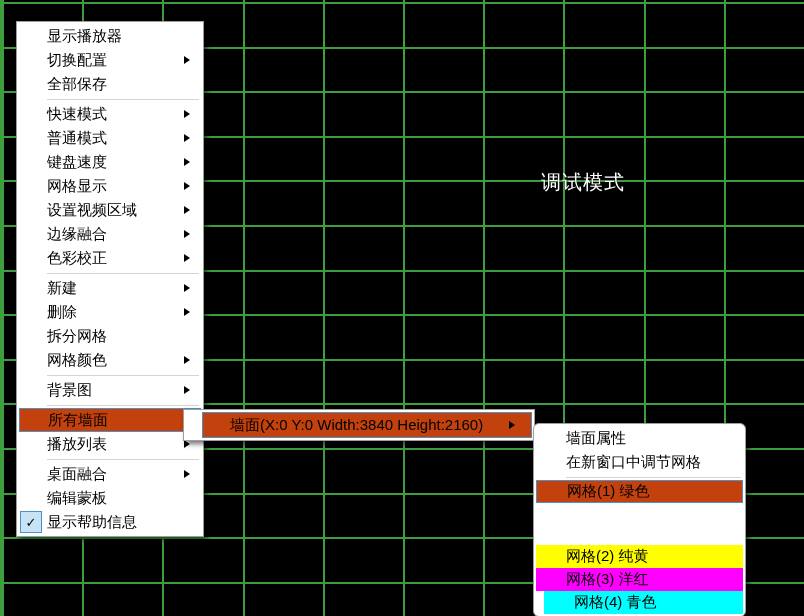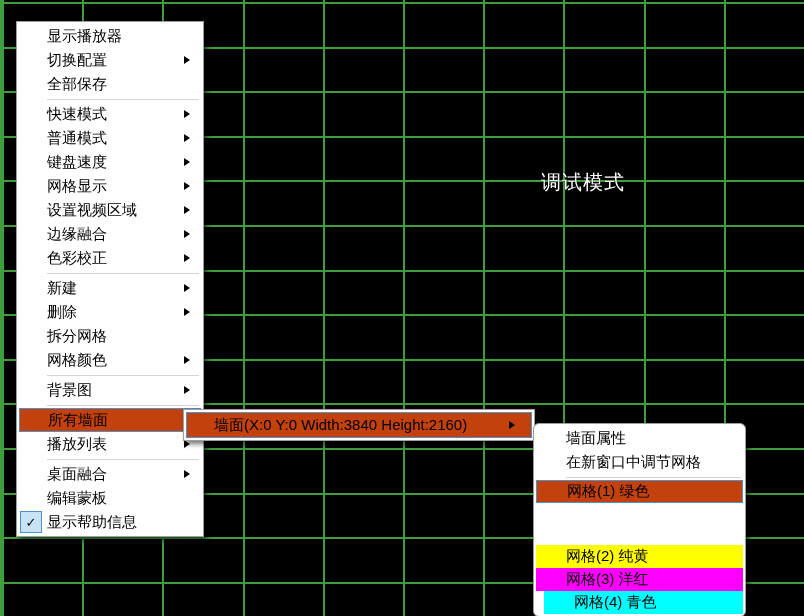--- a/index.html
+++ b/index.html
@@ -47,21 +47,21 @@
 
   .mi {
     position: relative;
     height: 24px;
     display: flex;
     align-items: center;
     padding-left: 28px;
     white-space: nowrap;
     cursor: default;
   }
-  .menu-wall .mi { height: 26px; padding-left: 27px; }
+  .menu-wall .mi { height: 26px; padding-left: 27px; margin-left: 16px; }
   .menu-grid .mi { height: 24px; padding-left: 30px; }
   .menu-grid .mi.color-row { height: 23px; align-items: center; }
 
   .mi.hl {
     background: #c2410c;
     border: 1px solid #4e91c8;
   }
 
   .sep { position: relative; height: 6px; }
   .sep::after {

